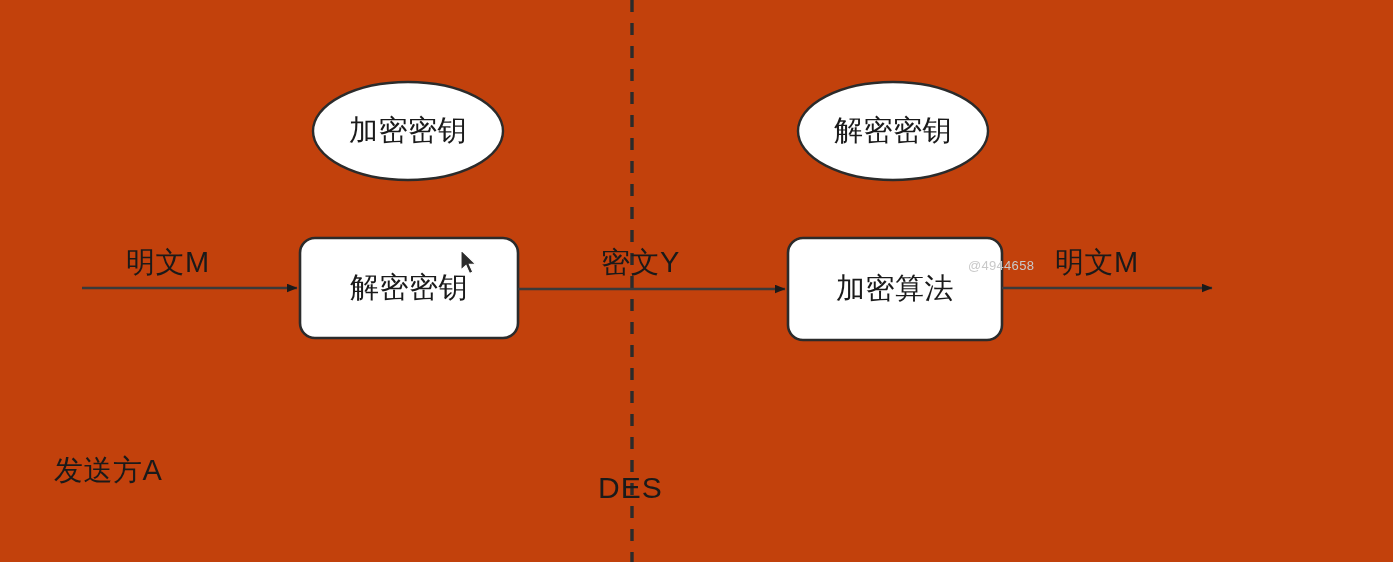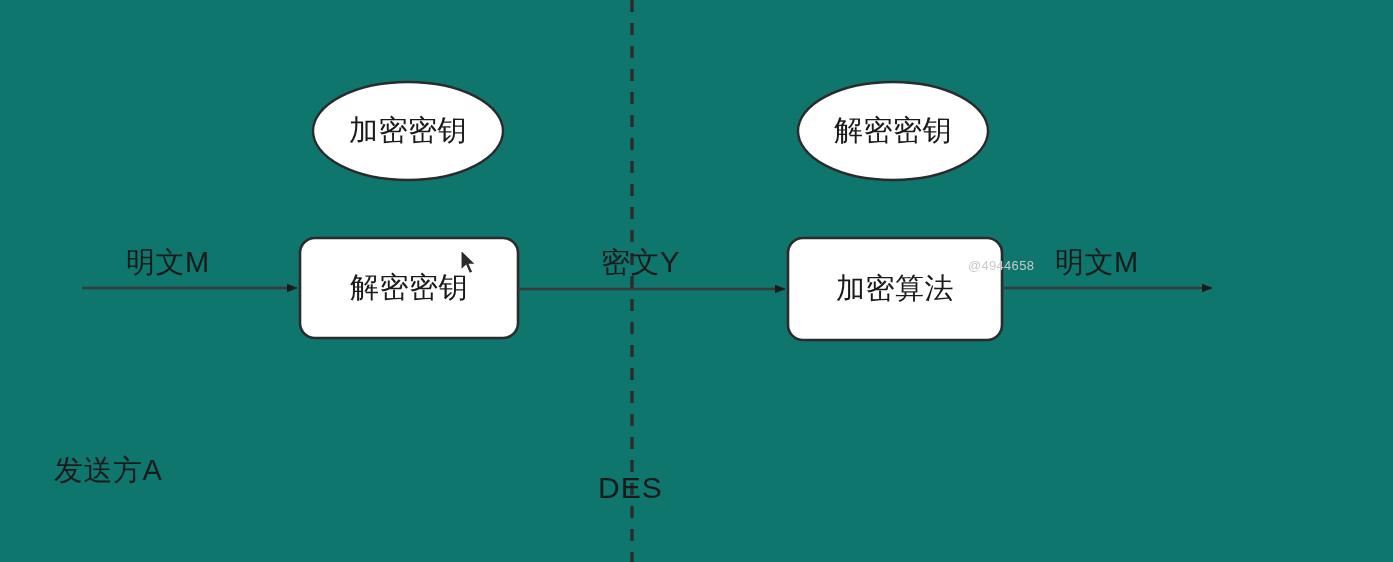--- a/index.html
+++ b/index.html
@@ -9,21 +9,21 @@
     background: #ffffff;
   }
   body {
     font-family: "Liberation Sans", "DejaVu Sans", sans-serif;
     color: #1a1a1a;
   }
   #canvas {
     position: relative;
     width: 1393px;
     height: 562px;
-    background: #0f766e;
+    background: #c2410c;
     overflow: hidden;
   }
   #diagram-svg {
     position: absolute;
     left: 0;
     top: 0;
     width: 1393px;
     height: 562px;
   }
   .node-text {

